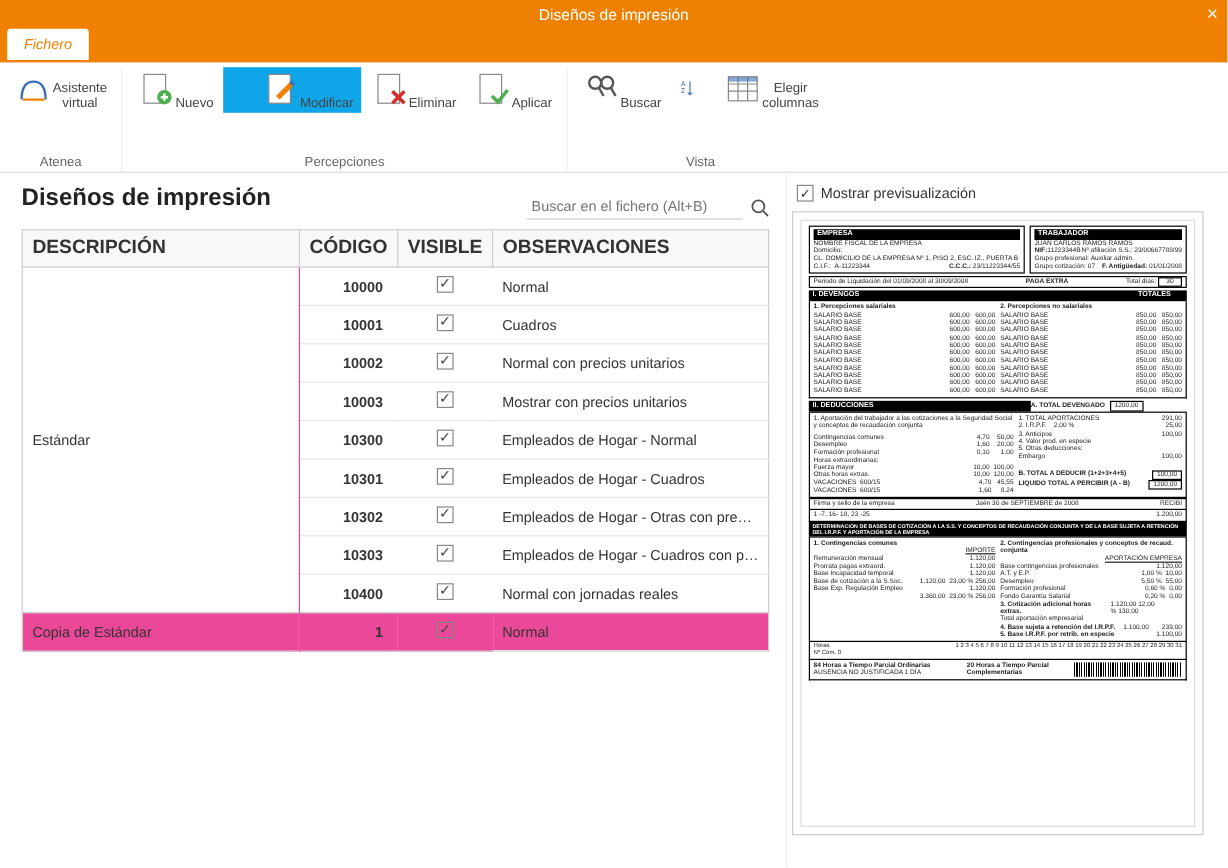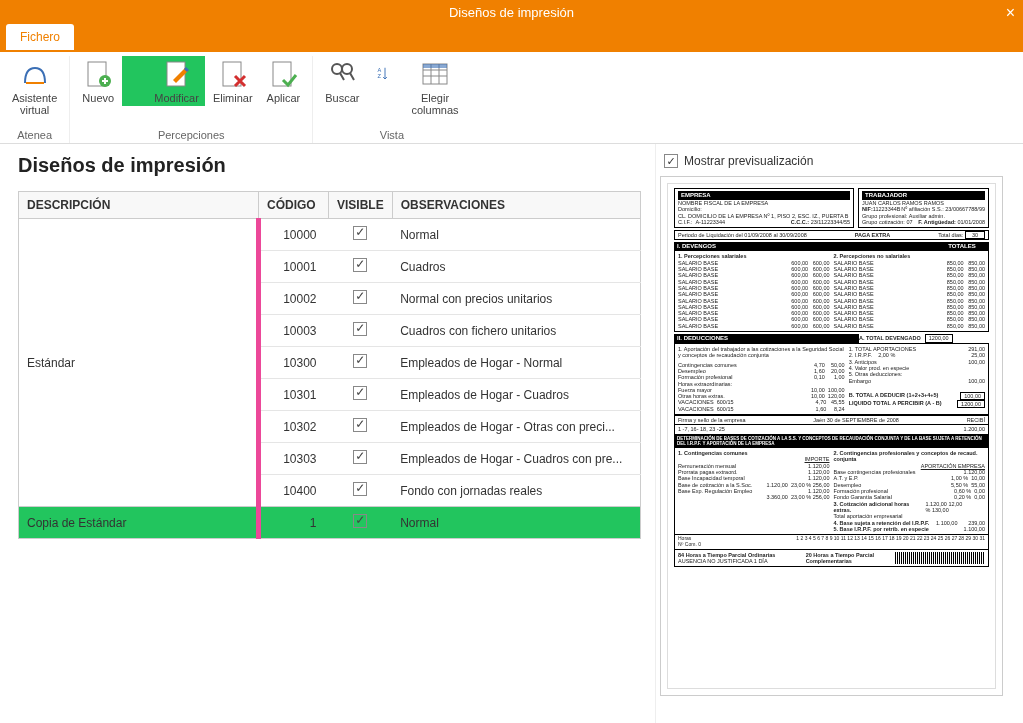--- a/index.html
+++ b/index.html
@@ -2,53 +2,53 @@
 <html><head>
 <meta charset="utf-8">
 <style>
 * { box-sizing: border-box; margin: 0; padding: 0; font-family: "Segoe UI", Tahoma, sans-serif; }
 body { background: #fff; width: 1023px; height: 723px; overflow: hidden; font-size: 12px; color: #333; }
 
 
 .titlebar { background: #f08000; height: 52px; position: relative; color: #fff; }
 .titlebar .title { text-align: center; line-height: 26px; font-size: 13px; }
 .titlebar .close { position: absolute; right: 8px; top: 4px; font-size: 16px; cursor: pointer; }
-.tab-file { position: absolute; left: 6px; top: 24px; background: #fff; color: #f08000; padding: 6px 14px; border-top-left-radius: 3px; border-top-right-radius: 3px; font-size: 12px; }
+.tab-file { position: absolute; left: 6px; top: 24px; background: #fff; color: #f08000; padding: 6px 14px; border-top-left-radius: 3px; border-top-right-radius: 3px; font-size: 12px; font-style: italic; }
 
 
 .ribbon { display: flex; border-bottom: 1px solid #ddd; height: 92px; padding-top: 4px; }
 .rgroup { display: flex; flex-direction: column; align-items: center; padding: 0 6px; border-right: 1px solid #eee; }
 .rgroup:last-child { border-right: none; }
 .rbtns { display: flex; gap: 2px; align-items: flex-start; height: 72px; }
-.rbtn { display: flex; flex-direction: column; align-items: center; justify-content: flex-start; padding: 2px 6px; cursor: pointer; font-size: 11px; color: #444; min-width: 44px; }
+.rbtn { display: flex; flex-direction: row; align-items: flex-end; justify-content: flex-start; padding: 2px 6px; cursor: pointer; font-size: 11px; color: #444; min-width: 44px; }
 .rbtn .ico { width: 32px; height: 32px; margin-bottom: 2px; }
 .rbtn.small { min-width: 36px; }
 .rgroup .glabel { font-size: 11px; color: #666; margin-top: auto; margin-bottom: 2px; }
 
 
 .content { display: flex; height: 579px; }
 .leftcol { width: 655px; padding: 10px 14px 0 18px; }
 .rightcol { width: 358px; padding: 10px 10px 0 4px; border-left: 1px solid #eee; }
 
 .page-heading { font-size: 20px; font-weight: 600; color: #222; margin-bottom: 6px; }
 .searchbar { float: right; display: flex; align-items: center; }
 .searchbar input { border: none; border-bottom: 1px solid #ccc; width: 180px; padding: 3px 4px; font-size: 12px; color: #777; outline:none; }
 .searchbar .sicon { margin-left: 6px; }
 
 
 table.grid { width: 100%; border-collapse: collapse; margin-top: 8px; border: 1px solid #ccc; }
-table.grid th { background: #f8f8f8; border: 1px solid #ccc; padding: 6px 8px; text-align: left; font-weight: 600; font-size: 12px; }
+table.grid th { background: #f8f8f8; border: 1px solid #ccc; padding: 6px 8px; text-align: left; font-weight: 600; font-size: 16px; }
 table.grid td { border-top: 1px solid #e5e5e5; padding: 7px 8px; font-size: 12px; vertical-align: middle; }
-table.grid td.code { text-align: right; padding-right: 12px; }
+table.grid td.code { text-align: right; padding-right: 12px; font-weight: bold; }
 table.grid td.vis { text-align: center; }
 table.grid td.vis .ck { display:inline-block; width:14px; height:14px; border:1px solid #888; position:relative; }
 table.grid td.vis .ck::after { content:"✓"; position:absolute; left:1px; top:-2px; font-size:12px; color:#444; }
 table.grid td.obs { white-space: nowrap; overflow: hidden; text-overflow: ellipsis; max-width: 230px; }
-table.grid td.desc { border-right:5px solid #ec4899; vertical-align: middle; }
-tr.sel td { background: #22c55e; }
+table.grid td.desc { border-right:1px solid #ec4899; vertical-align: middle; }
+tr.sel td { background: #ec4899; }
 
 
 .prevcheck { display:flex; align-items:center; gap:6px; margin-bottom:8px; margin-left:4px; font-size:12px; }
 .prevcheck .ck2 { width:14px; height:14px; border:1px solid #888; display:inline-flex; align-items:center; justify-content:center; font-size:11px; }
 
 
 .preview { border:1px solid #ccc; height: 520px; padding: 6px; background:#fff; }
 .doc { width:100%; height:100%; border:1px solid #ddd; padding: 4px 6px; font-size: 6px; color:#222; overflow:hidden; line-height:1.15; }
 .doc .hdr { display:flex; gap:4px; margin-bottom:2px; }
 .doc .box { border:1px solid #000; padding:2px 3px; flex:1; }
@@ -90,21 +90,21 @@
   <div class="rgroup">
     <div class="rbtns">
       <div class="rbtn">
         <svg class="ico" viewBox="0 0 32 32">
             <rect x="6" y="4" width="18" height="24" fill="#fff" stroke="#888"></rect>
             <circle cx="23" cy="23" r="6" fill="#4caf50"></circle>
             <path d="M23 20v6M20 23h6" stroke="#fff" stroke-width="2"></path>
           </svg>
         <span>Nuevo</span>
       </div>
-      <div class="rbtn" style="background:#22c55e;padding-left:32px;">
+      <div class="rbtn" style="background:#0ea5e9;padding-left:32px;">
         <svg class="ico" viewBox="0 0 32 32">
             <rect x="6" y="4" width="18" height="24" fill="#fff" stroke="#888"></rect>
             <path d="M12 22 L24 10 L27 13 L15 25 Z" fill="#f08000"></path>
             <path d="M24 10 L27 13" stroke="#3b6fb5" stroke-width="3"></path>
           </svg>
         <span>Modificar</span>
       </div>
       <div class="rbtn">
         <svg class="ico" viewBox="0 0 32 32">
             <rect x="6" y="4" width="18" height="24" fill="#fff" stroke="#888"></rect>
@@ -152,20 +152,29 @@
       </div>
     </div>
     <div class="glabel">Vista</div>
   </div>
 </div>
 
 <div class="content">
   <div class="leftcol">
     <div style="display:flex; justify-content:space-between; align-items:flex-end;">
       <div class="page-heading">Diseños de impresión</div>
+      <div class="searchbar">
+        <input type="text" placeholder="Buscar en el fichero (Alt+B)" style="">
+        <span class="sicon">
+          <svg width="16" height="16" viewBox="0 0 16 16">
+              <circle cx="7" cy="7" r="5" fill="none" stroke="#555" stroke-width="1.5"></circle>
+              <path d="M11 11 L15 15" stroke="#555" stroke-width="1.5"></path>
+            </svg>
+        </span>
+      </div>
     </div>
 
     <table class="grid">
       <thead>
         <tr>
           <th style="width:240px;">DESCRIPCIÓN</th>
           <th style="width:70px;">CÓDIGO</th>
           <th style="width:60px;margin-top:24px;">VISIBLE</th>
           <th>OBSERVACIONES</th>
         </tr>
@@ -183,21 +192,21 @@
             <td class="obs">Cuadros</td>
           </tr>
           <tr>
             <td class="code">10002</td>
             <td class="vis"><span class="ck"></span></td>
             <td class="obs">Normal con precios unitarios</td>
           </tr>
           <tr>
             <td class="code">10003</td>
             <td class="vis"><span class="ck"></span></td>
-            <td class="obs">Cuadros con fichero unitarios</td>
+            <td class="obs">Mostrar con precios unitarios</td>
           </tr>
           <tr>
             <td class="code">10300</td>
             <td class="vis"><span class="ck"></span></td>
             <td class="obs">Empleados de Hogar - Normal</td>
           </tr>
           <tr>
             <td class="code">10301</td>
             <td class="vis"><span class="ck"></span></td>
             <td class="obs">Empleados de Hogar - Cuadros</td>
@@ -208,21 +217,21 @@
             <td class="obs">Empleados de Hogar - Otras con preci...</td>
           </tr>
           <tr>
             <td class="code">10303</td>
             <td class="vis"><span class="ck"></span></td>
             <td class="obs">Empleados de Hogar - Cuadros con pre...</td>
           </tr>
           <tr>
             <td class="code">10400</td>
             <td class="vis"><span class="ck"></span></td>
-            <td class="obs">Fondo con jornadas reales</td>
+            <td class="obs">Normal con jornadas reales</td>
           </tr>
           <tr class="sel">
             <td class="desc" style="border-top: 1px solid rgb(204, 204, 204);">Copia de Estándar</td>
             <td class="code" style="border-top: 1px solid rgb(204, 204, 204);">1</td>
             <td class="vis" style="border-top: 1px solid rgb(204, 204, 204);"><span class="ck"></span></td>
             <td class="obs" style="border-top: 1px solid rgb(204, 204, 204);">Normal</td>
           </tr>
         </tbody>
     </table>
   </div>

